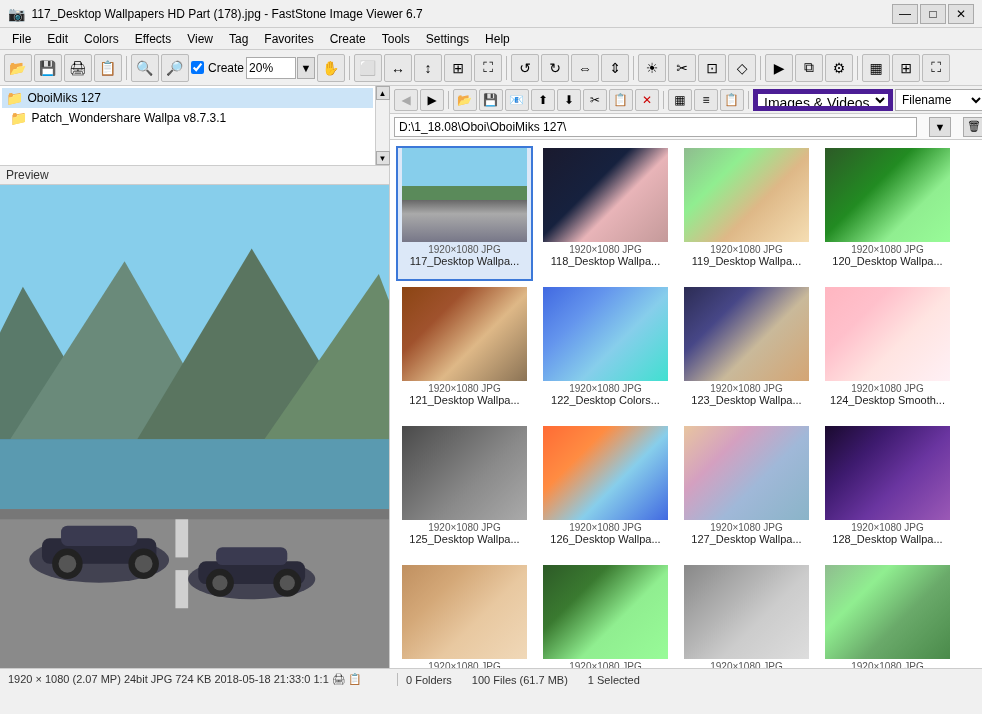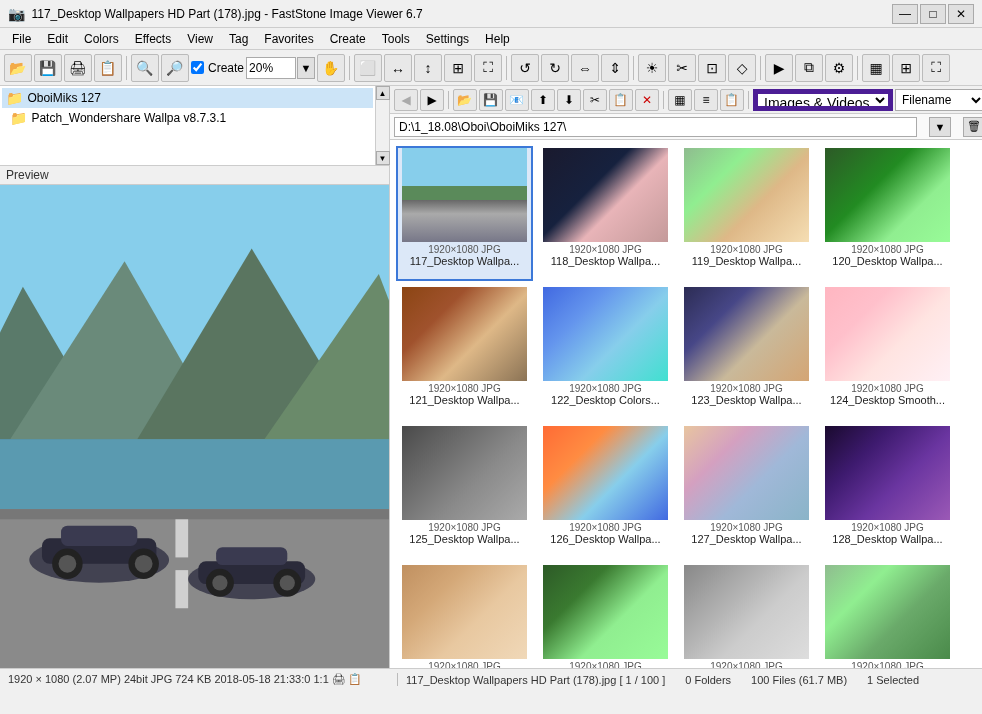--- a/index.html
+++ b/index.html
@@ -355,18 +355,17 @@
 </div>
 
 <div id="status-bar">
   <div id="status-left">
     <span>1920 × 1080 (2.07 MP)  24bit  JPG  724 KB  2018-05-18 21:33:0</span>
     <span> 1:1 </span>
     <span>🖨</span>
     <span>📋</span>
   </div>
   <div id="status-right">
-    <span>117_Desktop Wallpapers  HD Part (178).jpg [ 1 / 100 ]</span>
     <span>0 Folders</span>
     <span>100 Files (61.7 MB)</span>
     <span>1 Selected</span>
   </div>
 </div>
 
 </body></html>

